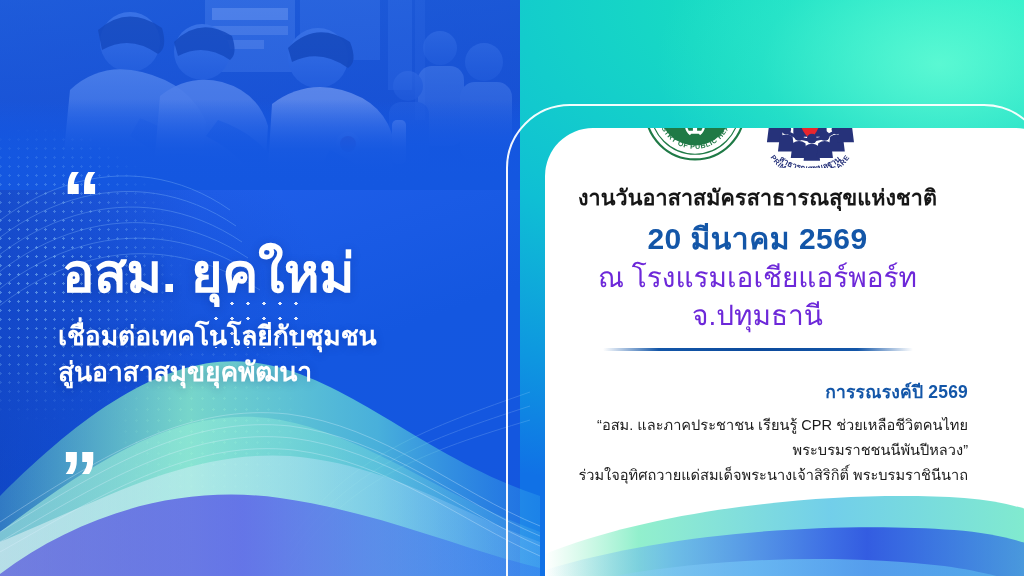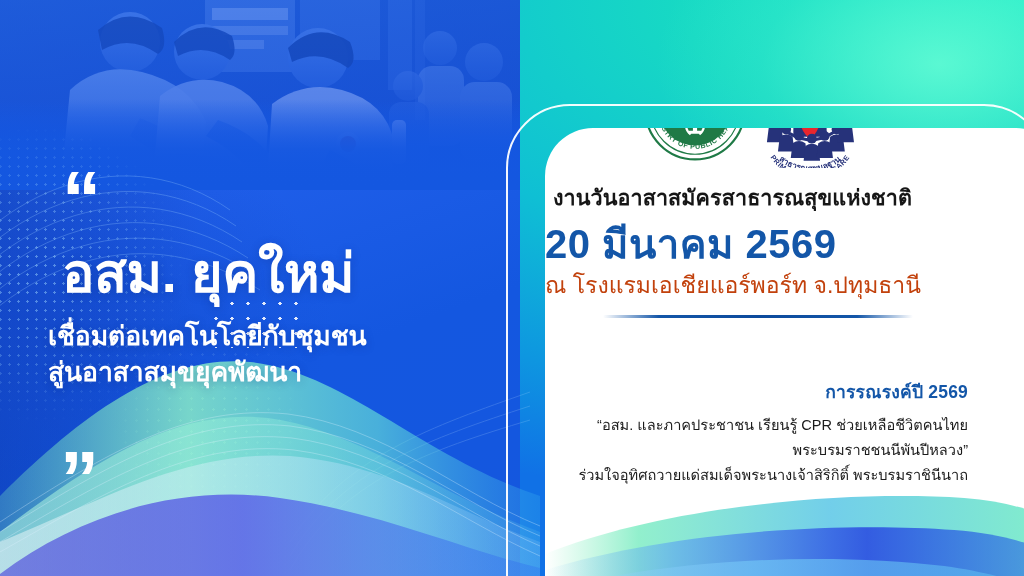--- a/index.html
+++ b/index.html
@@ -90,30 +90,30 @@
   }
 
   
   .logos{
     position:absolute;left:98px;top:-70px;display:flex;align-items:flex-start;gap:8px;
   }
   .logo-mph{width:104px;height:104px;}
   .logo-phc{width:110px;height:110px;}
 
   
-  .card-body{position:absolute;left:0;top:56px;width:425px;}
+  .card-body{position:absolute;left:0;top:56px;width:425px;text-align:center;}
   .ev-title{
     font-size:21.5px;font-weight:700;color:#161616;letter-spacing:.1px;line-height:1.38;
     margin:0;padding:0 8px;
   }
   .ev-date{
-    margin:8px 0 0;font-size:40px;font-weight:800;color:#1356a8;letter-spacing:.5px;line-height:1.12;
+    margin:8px 0 0;font-size:30px;font-weight:800;color:#1356a8;letter-spacing:.5px;line-height:1.12;
   }
   .ev-venue{
-    margin:4px 0 0;font-size:23px;font-weight:400;color:#c2410c;line-height:1.35;
+    margin:4px 0 0;font-size:28px;font-weight:400;color:#6d28d9;line-height:1.35;
   }
   .divider{
     margin:13px auto 0;width:310px;height:3.5px;border-radius:3px;
     background:linear-gradient(90deg, rgba(19,86,168,0) 0%, #1356a8 18%, #0c4a9c 50%, #1356a8 82%, rgba(19,86,168,0) 100%);
   }
 
   .campaign{position:absolute;left:0;top:250px;width:425px;padding:0 2px 0 8px;text-align:right;}
   .cmp-title{
     margin:0;font-size:17.5px;font-weight:800;color:#1356a8;letter-spacing:.2px;
   }
@@ -136,21 +136,21 @@
     font-size:78px;line-height:.6;font-weight:800;color:#ffffff;
     letter-spacing:-2px;
   }
   .headline{
     position:absolute;left:50px;top:232px;width:450px;
     margin:12px;font-size:54px;font-weight:800;color:#ffffff;line-height:1.08;
     letter-spacing:-.4px;
     text-shadow:0 2px 10px rgba(9,40,120,.28);
   }
   .subline{
-    position:absolute;left:48px;top:318px;width:460px;
+    position:absolute;left:58px;top:318px;width:460px;
     margin:0;font-size:26.5px;font-weight:700;color:#ffffff;line-height:1.36;
     letter-spacing:-.1px;
     text-shadow:0 2px 8px rgba(9,40,120,.25);
   }
   .subline span{display:block;}
   .dotgrid{
     position:absolute;left:208px;top:296px;width:92px;height:52px;
     background-image:radial-gradient(rgba(255,255,255,.88) 1.6px, transparent 1.7px);
     background-size:16px 15px;
   }

